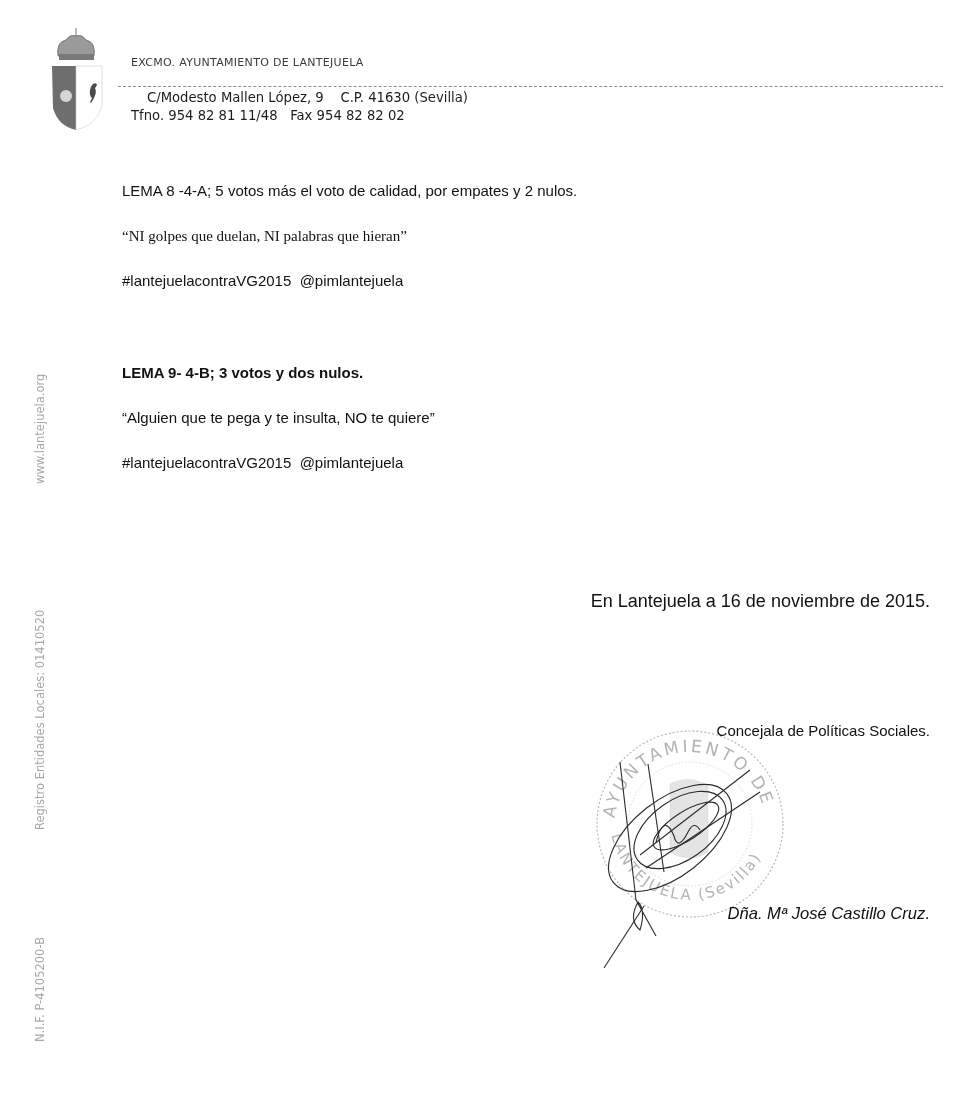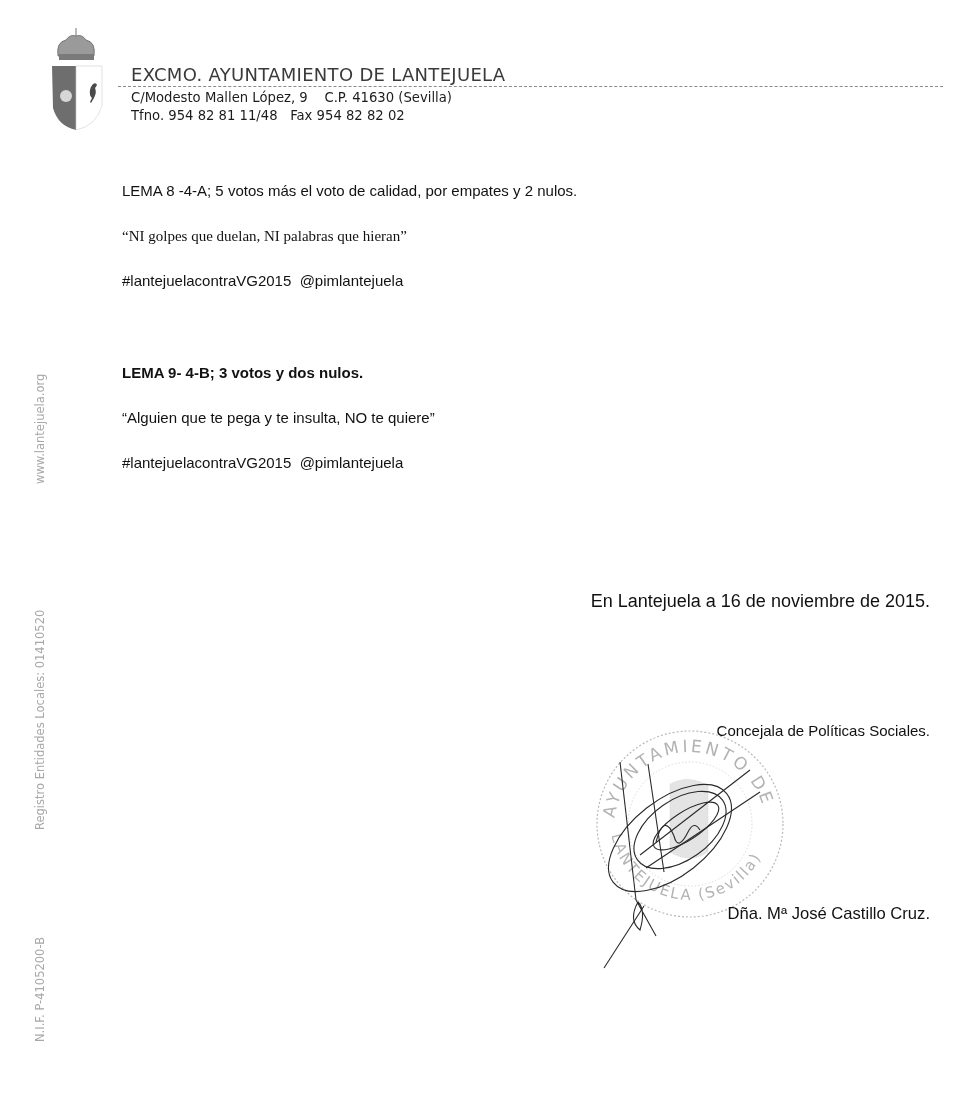--- a/index.html
+++ b/index.html
@@ -2,43 +2,43 @@
 <html><head>
 <meta charset="utf-8">
 <style>
   html, body { margin:0; padding:0; background:#ffffff; }
   body { width:964px; height:1097px; position:relative; overflow:hidden;
          font-family:"Liberation Sans", sans-serif; color:#111; }
   .abs { position:absolute; }
 
   
   .logo { left:50px; top:26px; width:62px; height:106px; }
-  .hdr-title { left:131px; top:64px; font-family:"DejaVu Sans", sans-serif; font-size:18px;
+  .hdr-title { left:131px; top:56px; font-family:"DejaVu Sans", sans-serif; font-size:11px;
                color:#3a3a3a; letter-spacing:0.3px; white-space:nowrap; }
   .hdr-rule { left:118px; top:86px; width:825px; height:0; border-top:1px dashed #8a8a8a; }
   .hdr-line { left:131px; font-family:"DejaVu Sans", sans-serif; font-size:13.2px;
               color:#1c1c1c; white-space:pre; }
-  .hdr-addr { top:90px; }
+  .hdr-addr { top:90px;margin-left:16px; }
   .hdr-tel { top:108px; }
 
   
   .side { color:#a8a8a8; font-family:"DejaVu Sans", sans-serif; font-size:11.5px;
           white-space:nowrap; transform-origin:left top; transform:rotate(-90deg); }
   .side-web { left:33px; top:484px; }
   .side-reg { left:33px; top:830px; }
   .side-nif { left:33px; top:1042px; }
 
   
   .body-text { left:122px; font-size:15px; color:#121212; white-space:pre; }
   .l1 { top:182px; } .l2 { top:228px;font-family:Liberation Serif, serif; } .l3 { top:272px; }
   .l4 { top:364px;font-weight:bold; } .l5 { top:409px; } .l6 { top:454px; }
 
   .date { right:34px; top:591px; font-size:18px; white-space:nowrap; text-align:right; }
   .role { right:34px; top:722px; font-size:15px; white-space:nowrap; text-align:right; z-index:2; }
-  .name { right:34px; top:904px; font-size:16.6px; white-space:nowrap; text-align:left; z-index:2; }
+  .name { right:34px; top:904px; font-size:16.6px; white-space:nowrap; text-align:left; z-index:2;font-style:italic; }
 
   .seal { left:590px; top:724px; width:200px; height:200px; z-index:1; }
   .signature { left:600px; top:760px; width:200px; height:210px; z-index:3; }
 </style>
 </head>
 <body>
 
 <div class="abs logo">
   <svg width="62" height="106" viewBox="0 0 62 106">
 

